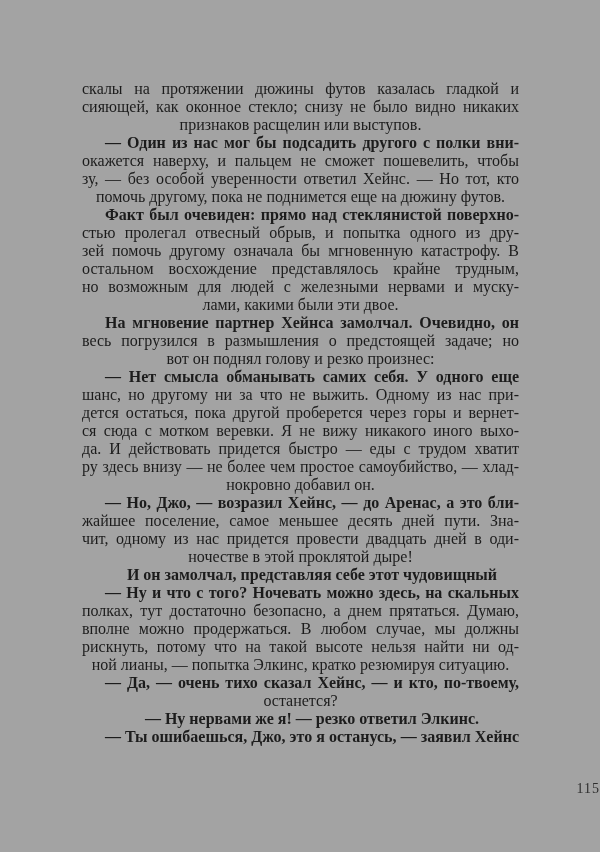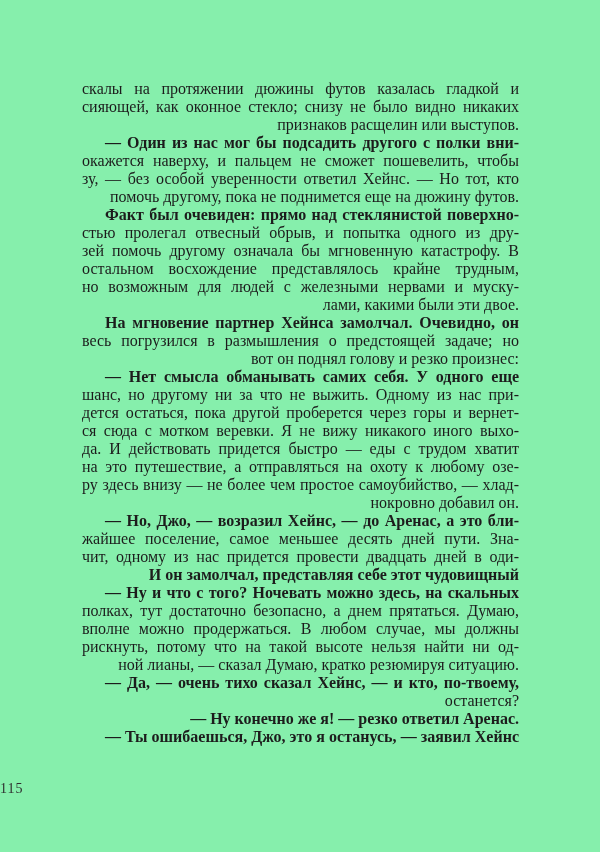--- a/index.html
+++ b/index.html
@@ -4,53 +4,53 @@
 <style>
   html, body {
     margin: 0;
     padding: 0;
     background: #ffffff;
   }
   .page {
     position: relative;
     width: 600px;
     height: 852px;
-    background: #86efac;
+    background: #a3a3a3;
     overflow: hidden;
     font-family: "Liberation Serif", "DejaVu Serif", serif;
   }
   .text-block {
     position: absolute;
     left: 82px;
     top: 80px;
     width: 437px;
     color: #1c1c1c;
     font-size: 16px;
   }
   .ln {
     height: 18px;
     line-height: 18px;
     overflow: hidden;
-    text-align: right;
+    text-align: center;
     white-space: normal;
   }
   .ln.just {
     text-align: justify;
     text-align-last: justify;
   }
   .ln.ind {
     text-indent: 23px;
     font-weight: bold;
   }
   .page-number {
     position: absolute;
     top: 781px;
     left: 0;
     width: 600px;
-    text-align: left;
+    text-align: right;
     font-size: 14px;
     line-height: 16px;
     color: #2e2e2e;
     letter-spacing: 1px;
   }
 </style>
 </head>
 <body>
 
 <div class="page">
@@ -69,31 +69,31 @@
       <div class="ln just">но возможным для людей с железными нервами и муску-</div>
       <div class="ln">лами, какими были эти двое.</div>
       <div class="ln ind just">На мгновение партнер Хейнса замолчал. Очевидно, он</div>
       <div class="ln just">весь погрузился в размышления о предстоящей задаче; но</div>
       <div class="ln">вот он поднял голову и резко произнес:</div>
       <div class="ln ind just">— Нет смысла обманывать самих себя. У одного еще есть</div>
       <div class="ln just">шанс, но другому ни за что не выжить. Одному из нас при-</div>
       <div class="ln just">дется остаться, пока другой проберется через горы и вернет-</div>
       <div class="ln just">ся сюда с мотком веревки. Я не вижу никакого иного выхо-</div>
       <div class="ln just">да. И действовать придется быстро — еды с трудом хватит</div>
-      <div class="ln just">на это путешествие, а отправляться на охоту к любому озе-</div>
       <div class="ln just">ру здесь внизу — не более чем простое самоубийство, — хлад-</div>
       <div class="ln">нокровно добавил он.</div>
       <div class="ln ind just">— Но, Джо, — возразил Хейнс, — до Аренас, а это бли-</div>
       <div class="ln just">жайшее поселение, самое меньшее десять дней пути. Зна-</div>
       <div class="ln just">чит, одному из нас придется провести двадцать дней в оди-</div>
+      <div class="ln">ночестве в этой проклятой дыре!</div>
       <div class="ln ind">И он замолчал, представляя себе этот чудовищный опыт.</div>
       <div class="ln ind just">— Ну и что с того? Ночевать можно здесь, на скальных</div>
       <div class="ln just">полках, тут достаточно безопасно, а днем прятаться. Думаю,</div>
       <div class="ln just">вполне можно продержаться. В любом случае, мы должны</div>
       <div class="ln just">рискнуть, потому что на такой высоте нельзя найти ни од-</div>
-      <div class="ln">ной лианы, — сказал Думаю, кратко резюмируя ситуацию.</div>
+      <div class="ln">ной лианы, — попытка Элкинс, кратко резюмируя ситуацию.</div>
       <div class="ln ind just">— Да, — очень тихо сказал Хейнс, — и кто, по-твоему,</div>
       <div class="ln">останется?</div>
-      <div class="ln ind">— Ну конечно же я! — резко ответил Аренас.</div>
+      <div class="ln ind">— Ну нервами же я! — резко ответил Элкинс.</div>
       <div class="ln ind just">— Ты ошибаешься, Джо, это я останусь, — заявил Хейнс</div>
     </div>
   <div class="page-number">115</div>
 </div>
 
 </body></html>

